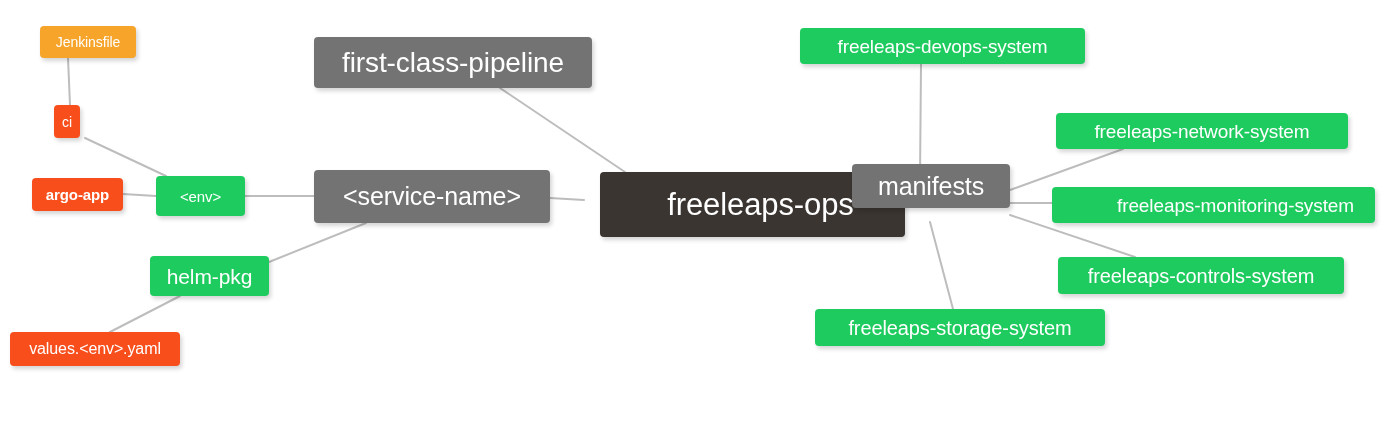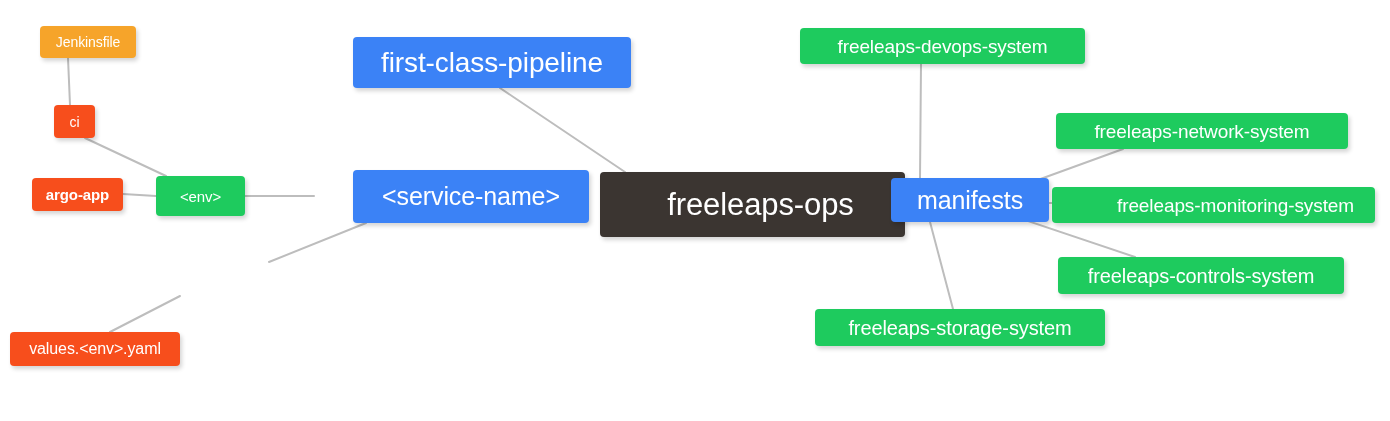--- a/index.html
+++ b/index.html
@@ -44,21 +44,21 @@
   }
   .node-label {
     display: block;
     padding: 0 2px;
   }
 
   
   .c-orange { background: #f6a42a; margin-left: 20px; }
   .c-red    { background: #f74e1c; }
   .c-green  { background: #1ecb5e; }
-  .c-blue   { background: #3b82f6; margin-left: 39px; }
+  .c-blue   { background: #737373; }
   .c-dark   { background: #3b3531; }
 </style>
 </head>
 <body>
 
 <div id="canvas">
   <svg id="edges" viewBox="0 0 1390 421" width="1390" height="421">
       <line x1="68" y1="58" x2="70" y2="105" stroke="#bdbdbd" stroke-width="2" stroke-linecap="round"></line>
       <line x1="85" y1="138" x2="166" y2="176" stroke="#bdbdbd" stroke-width="2" stroke-linecap="round"></line>
       <line x1="123" y1="194" x2="156" y2="196" stroke="#bdbdbd" stroke-width="2" stroke-linecap="round"></line>
@@ -70,42 +70,45 @@
       <line x1="847" y1="200" x2="852" y2="200" stroke="#bdbdbd" stroke-width="2" stroke-linecap="round"></line>
       <line x1="920" y1="178" x2="921" y2="64" stroke="#bdbdbd" stroke-width="2" stroke-linecap="round"></line>
       <line x1="1010" y1="190" x2="1123" y2="149" stroke="#bdbdbd" stroke-width="2" stroke-linecap="round"></line>
       <line x1="1010" y1="203" x2="1052" y2="203" stroke="#bdbdbd" stroke-width="2" stroke-linecap="round"></line>
       <line x1="1010" y1="215" x2="1135" y2="257" stroke="#bdbdbd" stroke-width="2" stroke-linecap="round"></line>
       <line x1="930" y1="222" x2="953" y2="309" stroke="#bdbdbd" stroke-width="2" stroke-linecap="round"></line>
     </svg>
 <div class="node c-orange" style="left: 20px; top: 26px; width: 96px; height: 32px; font-size: 14px;">
       <span class="node-label">Jenkinsfile</span>
     </div>
-    <div class="node c-red" style="left: 54px; top: 105px; width: 41px; height: 33px; font-size: 14px;">
+    <div class="node c-red" style="left: 54px; top: 105px; width: 26px; height: 33px; font-size: 14px;">
       <span class="node-label">ci</span>
     </div>
     <div class="node c-red" style="left: 32px; top: 178px; width: 91px; height: 33px; font-size: 15px; font-weight: bold;">
       <span class="node-label">argo-app</span>
     </div>
     <div class="node c-green" style="left: 156px; top: 176px; width: 89px; height: 40px; font-size: 15px;">
       <span class="node-label">&lt;env&gt;</span>
+    </div>
+    <div class="node c-green" style="left: 150px; top: 256px; width: 119px; height: 40px; font-size: 21px;">
+      <span class="node-label">helm-pkg</span>
     </div>
     <div class="node c-red" style="left: 10px; top: 332px; width: 170px; height: 34px; font-size: 16px;">
       <span class="node-label">values.&lt;env&gt;.yaml</span>
     </div>
     <div class="node c-blue" style="left: 314px; top: 37px; width: 278px; height: 51px; font-size: 28px;">
       <span class="node-label">first-class-pipeline</span>
     </div>
     <div class="node c-blue" style="left: 314px; top: 170px; width: 236px; height: 53px; font-size: 25px;">
       <span class="node-label">&lt;service-name&gt;</span>
     </div>
     <div class="node c-dark" style="left: 600px; top: 172px; width: 305px; height: 65px; font-size: 31px; padding-left: 16px;">
       <span class="node-label">freeleaps-ops</span>
     </div>
-    <div class="node c-blue" style="left: 852px; top: 178px; width: 158px; height: 44px; font-size: 25px;">
+    <div class="node c-blue" style="left: 852px; top: 164px; width: 158px; height: 44px; font-size: 25px;">
       <span class="node-label">manifests</span>
     </div>
     <div class="node c-green" style="left: 800px; top: 28px; width: 285px; height: 36px; font-size: 19px;">
       <span class="node-label">freeleaps-devops-system</span>
     </div>
     <div class="node c-green" style="left: 1056px; top: 113px; width: 292px; height: 36px; font-size: 19px;">
       <span class="node-label">freeleaps-network-system</span>
     </div>
     <div class="node c-green" style="left: 1052px; top: 187px; width: 323px; height: 36px; font-size: 19px; padding-left: 44px;">
       <span class="node-label">freeleaps-monitoring-system</span>

